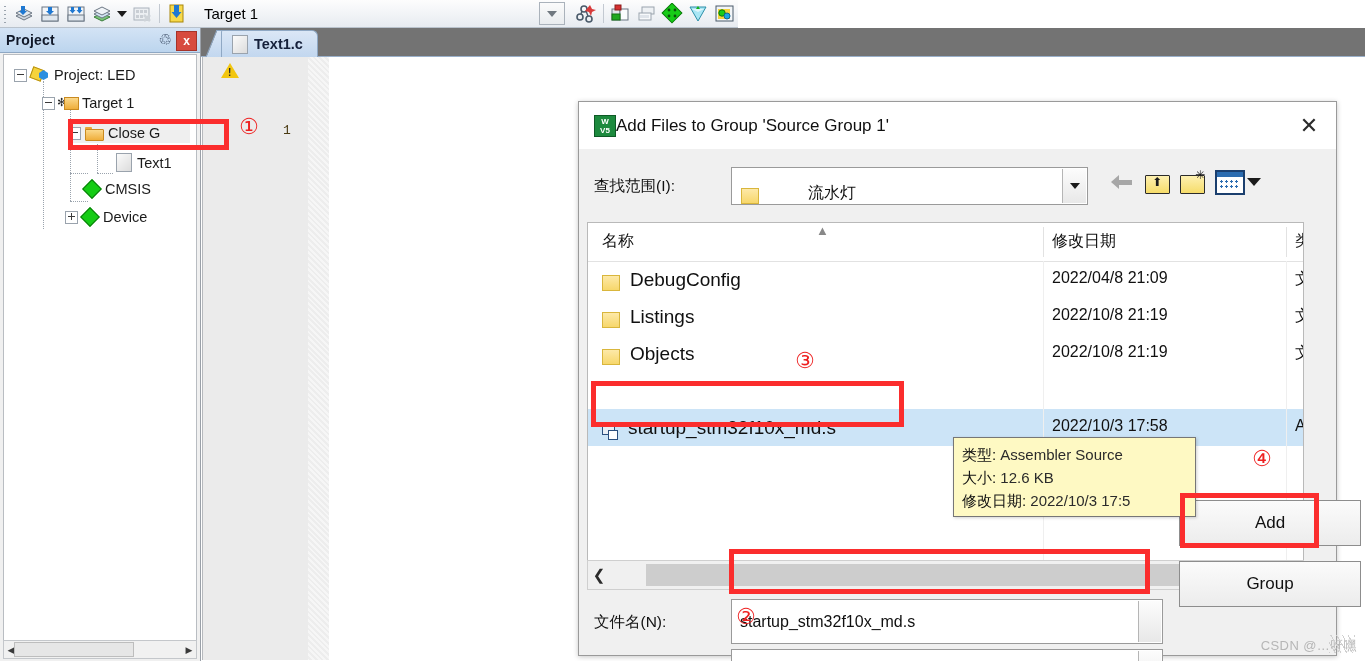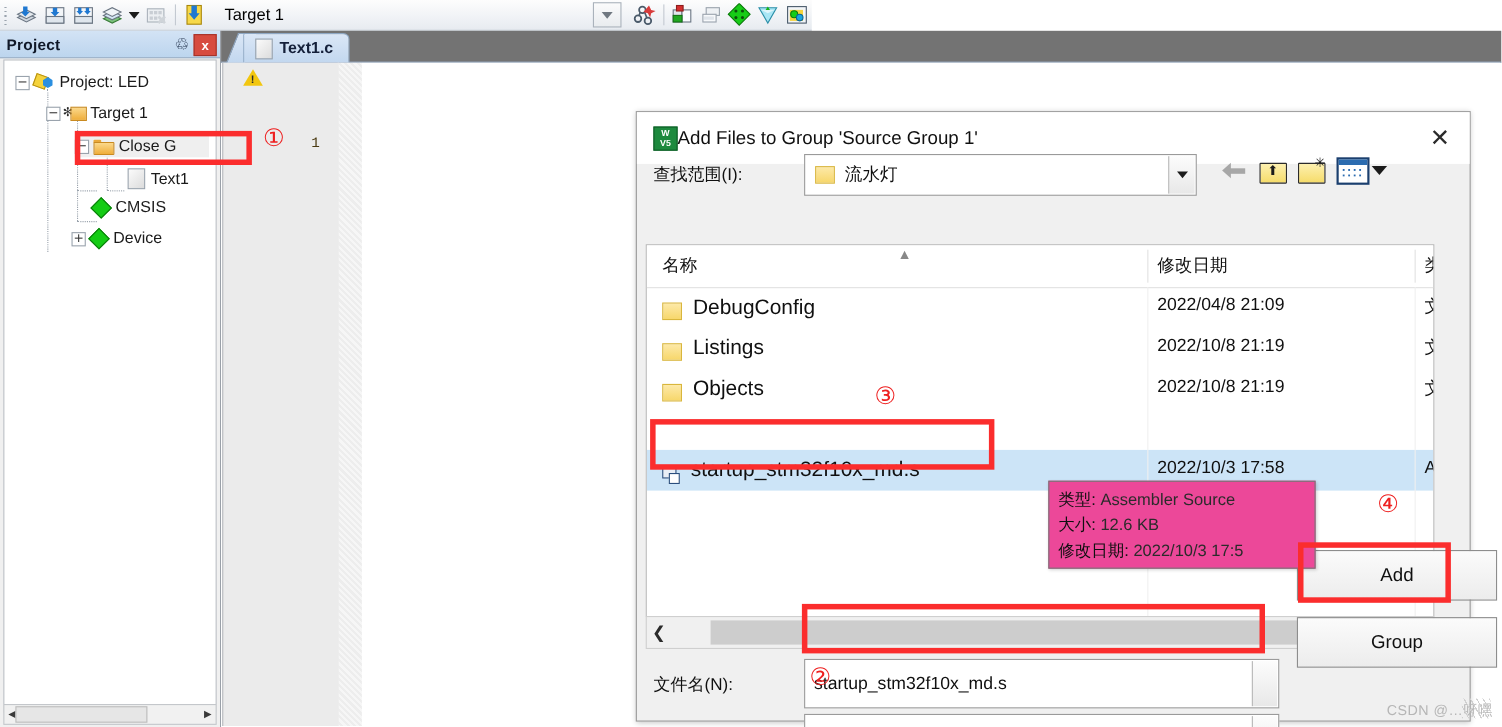--- a/index.html
+++ b/index.html
@@ -244,27 +244,27 @@
   .dlg-title-text { font-size: 17px; color: #101010; margin-left: 0; }
   .dlg-close {
     position: absolute; right: 14px; top: 11px;
     width: 26px; height: 26px;
     display: flex; align-items: center; justify-content: center;
     font-size: 22px; color: #2b2b2b; font-weight: 300;
   }
 
   .lbl-cn { font-size: 15.5px; color: #101010; white-space: nowrap; }
 
-  .lookin-row { position: absolute; left: 0; top: 37px; width: 757px; height: 42px; }
+  .lookin-row { position: absolute; left: 0; top: 64px; width: 757px; height: 42px; }
   .lookin-lbl { position: absolute; left: 15px; top: 10px; }
   .combo-path {
     position: absolute; left: 152px; top: 1px;
     width: 355px; height: 36px;
     background: #ffffff; border: 1px solid #9a9a9a;
-    display: flex; align-items: center;
+    display: flex; align-items: flex-end; gap: 40px;
   }
   .combo-path .fld-sm {
     width: 16px; height: 14px; margin-left: 9px; flex: 0 0 auto;
     background: linear-gradient(to bottom,#fde9a8,#f7d76b);
     border: 1px solid #d9b63c;
   }
   .combo-path .ptxt { font-size: 16px; color: #101010; margin-left: 9px; }
   .combo-path .dd {
     position: absolute; right: 1px; top: 1px; width: 23px; height: 34px;
     background: linear-gradient(to bottom,#fcfcfc,#e8e8e8);
@@ -411,21 +411,21 @@
     display: flex; align-items: center; justify-content: center;
     font-size: 17px; color: #101010;
   }
   .btn-add { left: 600px; top: 398px; }
   .btn-close { left: 600px; top: 459px; }
 
   
   .tooltip {
     position: absolute; left: 953px; top: 437px;
     width: 243px; height: 80px;
-    background: #ec4899; border: 1px solid #767676;
+    background: #fef9c3; border: 1px solid #767676;
     padding: 5px 8px;
     box-sizing: border-box;
     box-shadow: 1px 1px 3px rgba(0,0,0,.18);
   }
   .tooltip div { font-size: 15px; color: #2b2b2b; line-height: 23px; white-space: nowrap; }
   .tooltip b { color: #101010; font-weight: normal; }
 
   
   .redbox {
     position: absolute; border: 5px solid #fb2d2d; box-sizing: border-box;

